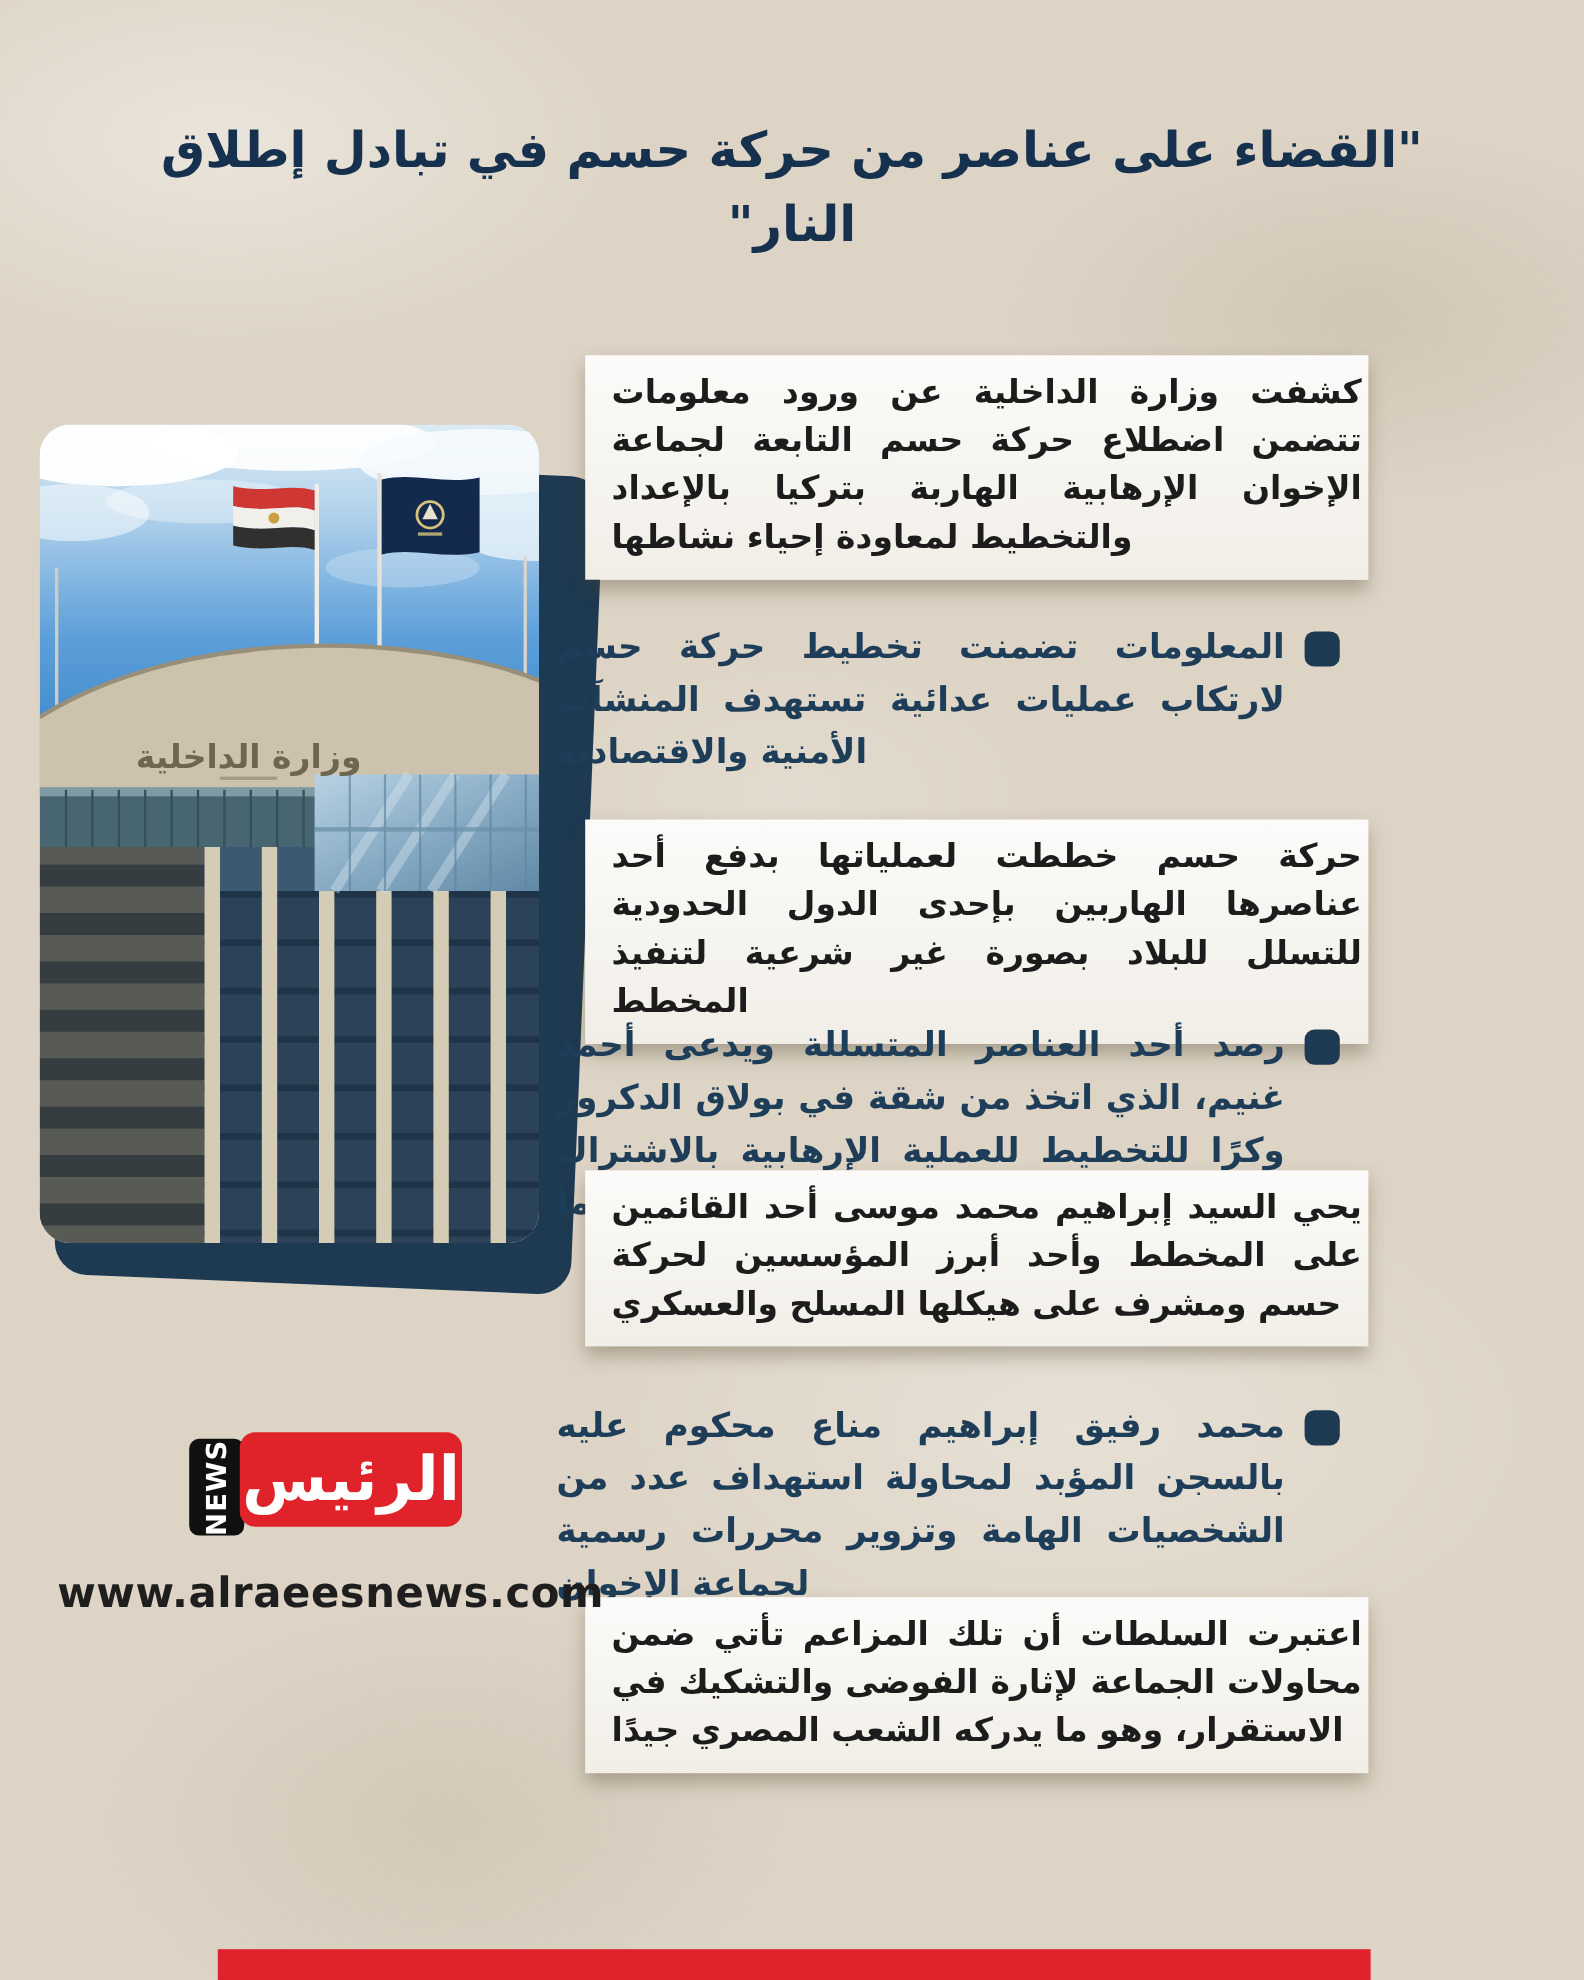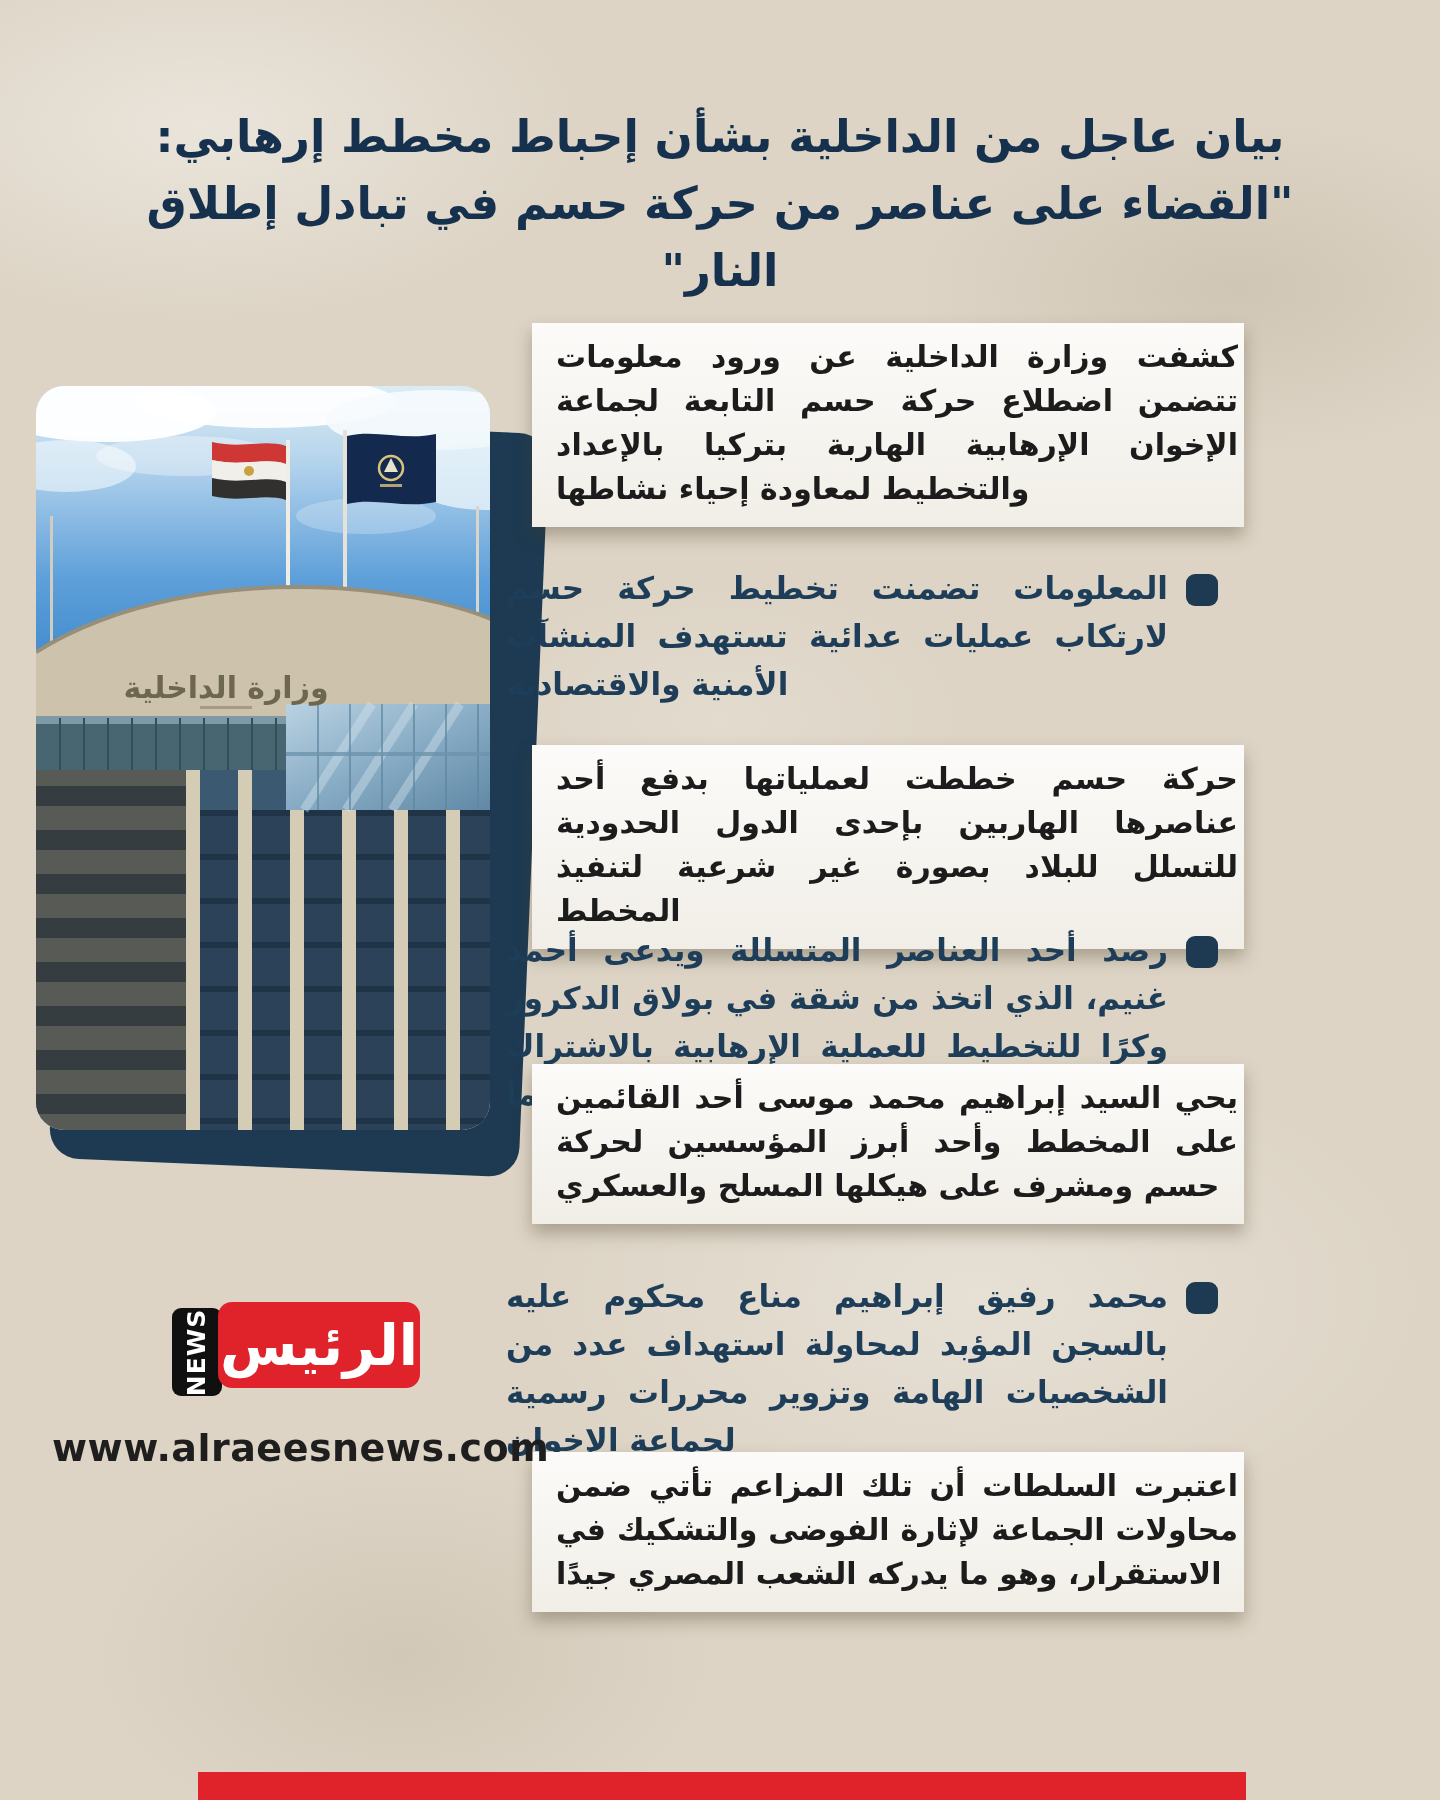--- a/index.html
+++ b/index.html
@@ -77,21 +77,20 @@
   }
   .footer-bar{
     position:absolute;left:198px;top:1772px;width:1048px;height:28px;
     background:var(--red,#e0222a);
   }
 </style>
 </head>
 <body>
 
 <header class="title">
-  <div>بيان عاجل من الداخلية بشأن إحباط مخطط إرهابي:</div>
   <div>"القضاء على عناصر من حركة حسم في تبادل إطلاق النار"</div>
 </header>
 
 <div class="photo-shadow"></div>
 
 <figure class="photo">
   <svg viewBox="0 0 470 744" width="470" height="744">
     <defs>
       <linearGradient id="sky" x1="0" y1="0" x2="0" y2="1">
         <stop offset="0" stop-color="#dcecf4"></stop>

